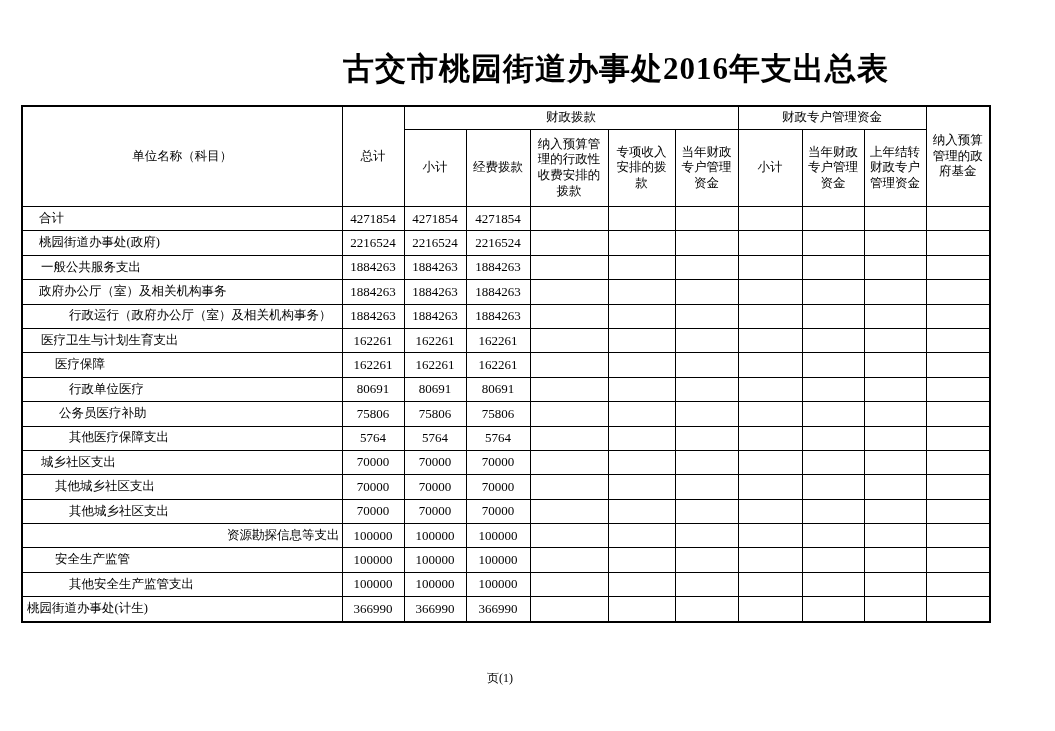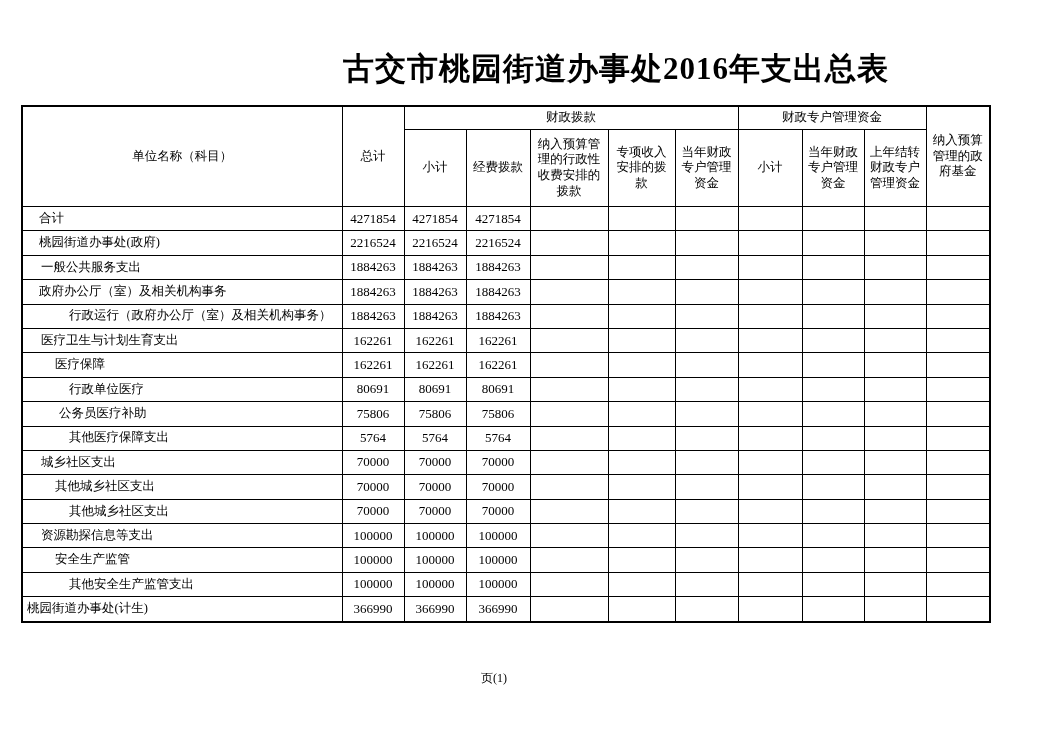--- a/index.html
+++ b/index.html
@@ -43,21 +43,21 @@
     text-align: center;
     overflow: hidden;
   }
   .main-table thead tr.group-row th { height: 20px; }
   .main-table thead tr.sub-row th { height: 74px; }
   .main-table tbody td { height: 23.4px; padding-top: 0; padding-bottom: 0; }
   .main-table td.label-cell { text-align: left; white-space: nowrap; }
   .main-table td.num-cell { text-align: center; font-size: 13px; }
   .page-footer {
     position: absolute;
-    left: 10px;
+    left: 16px;
     top: 670px;
     width: 968px;
     text-align: center;
     font-size: 12px;
   }
 </style>
 </head>
 <body>
 
 <div class="doc-title">古交市桃园街道办事处2016年支出总表</div>
@@ -259,21 +259,21 @@
         <td class="num-cell">70000</td>
         <td class="num-cell"></td>
         <td class="num-cell"></td>
         <td class="num-cell"></td>
         <td class="num-cell"></td>
         <td class="num-cell"></td>
         <td class="num-cell"></td>
         <td class="num-cell"></td>
       </tr>
       <tr>
-        <td class="label-cell" style="padding-left: 18px;">资源勘探信息等支出</td>
+        <td class="label-cell" style="padding-left: 18px; text-align: right;">资源勘探信息等支出</td>
         <td class="num-cell">100000</td>
         <td class="num-cell">100000</td>
         <td class="num-cell">100000</td>
         <td class="num-cell"></td>
         <td class="num-cell"></td>
         <td class="num-cell"></td>
         <td class="num-cell"></td>
         <td class="num-cell"></td>
         <td class="num-cell"></td>
         <td class="num-cell"></td>

